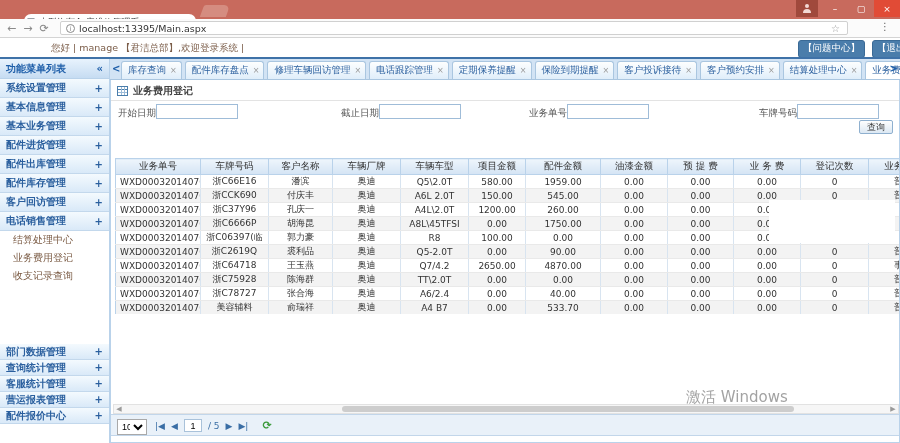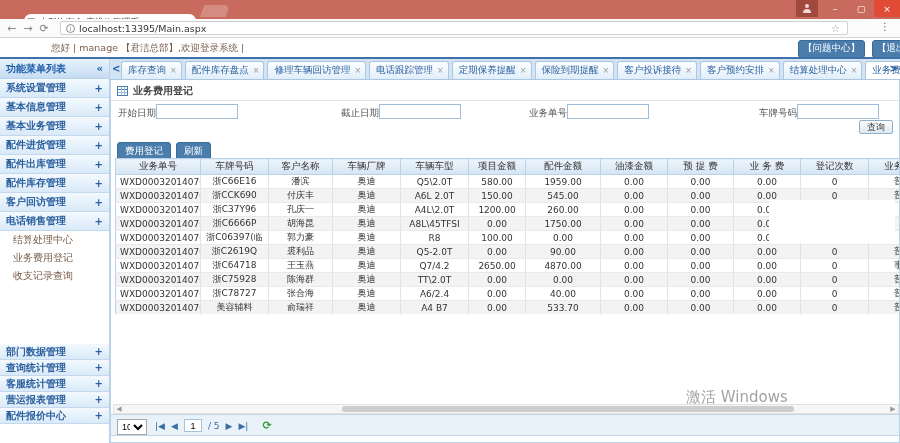--- a/index.html
+++ b/index.html
@@ -272,24 +272,20 @@
         <input class="f-input" style="left: 45px;">
         <span class="f-label" style="left: 230px;">截止日期：</span>
         <input class="f-input" style="left: 268px;">
         <span class="f-label" style="left: 418px;">业务单号：</span>
         <input class="f-input" style="left: 456px;">
         <span class="f-label" style="left: 648px;">车牌号码：</span>
         <input class="f-input" style="left: 686px;">
       </div>
     <div class="query-btn">查询</div>
 
-    <div class="action-row">
-      <button class="act-btn">费用登记</button>
-      <button class="act-btn">刷新</button>
-    </div>
 
     <div class="tbl-wrap">
       <table class="grid">
         <colgroup id="tbl-cols">
             <col style="width: 85px;">
             <col style="width: 68px;">
             <col style="width: 64px;">
             <col style="width: 68px;">
             <col style="width: 68px;">
             <col style="width: 57px;">

